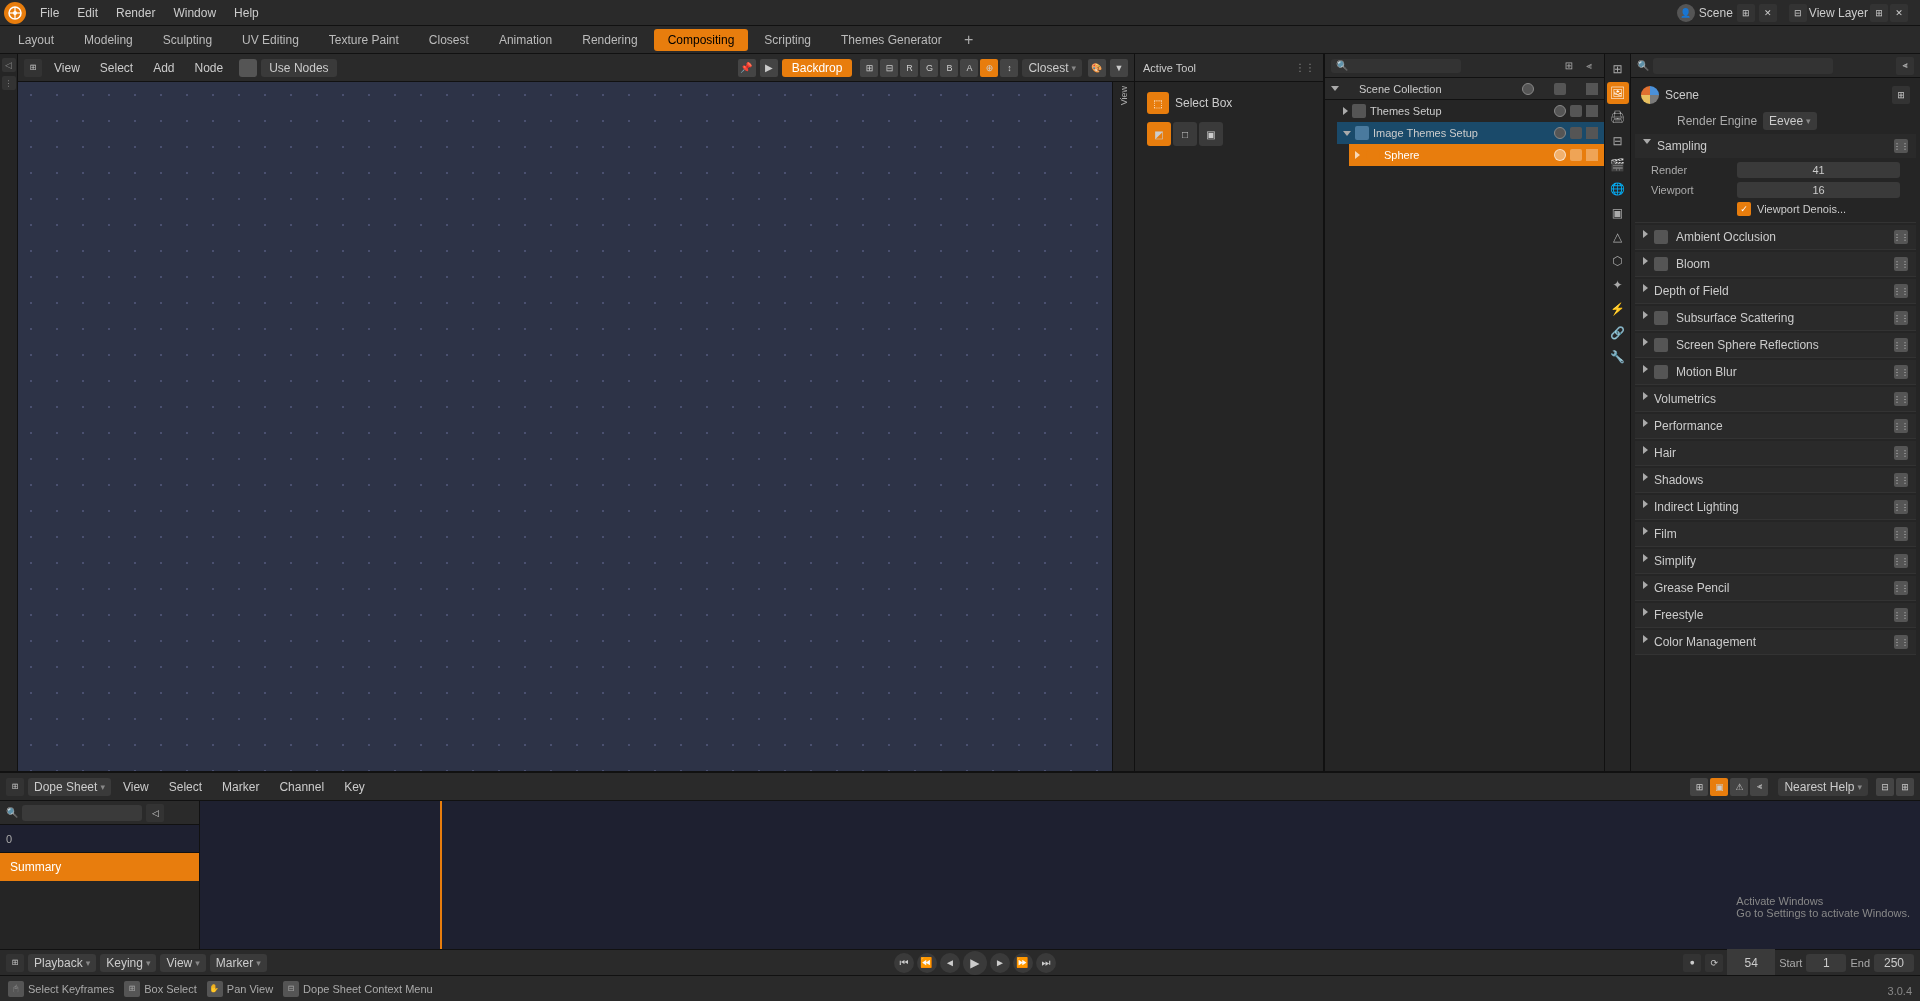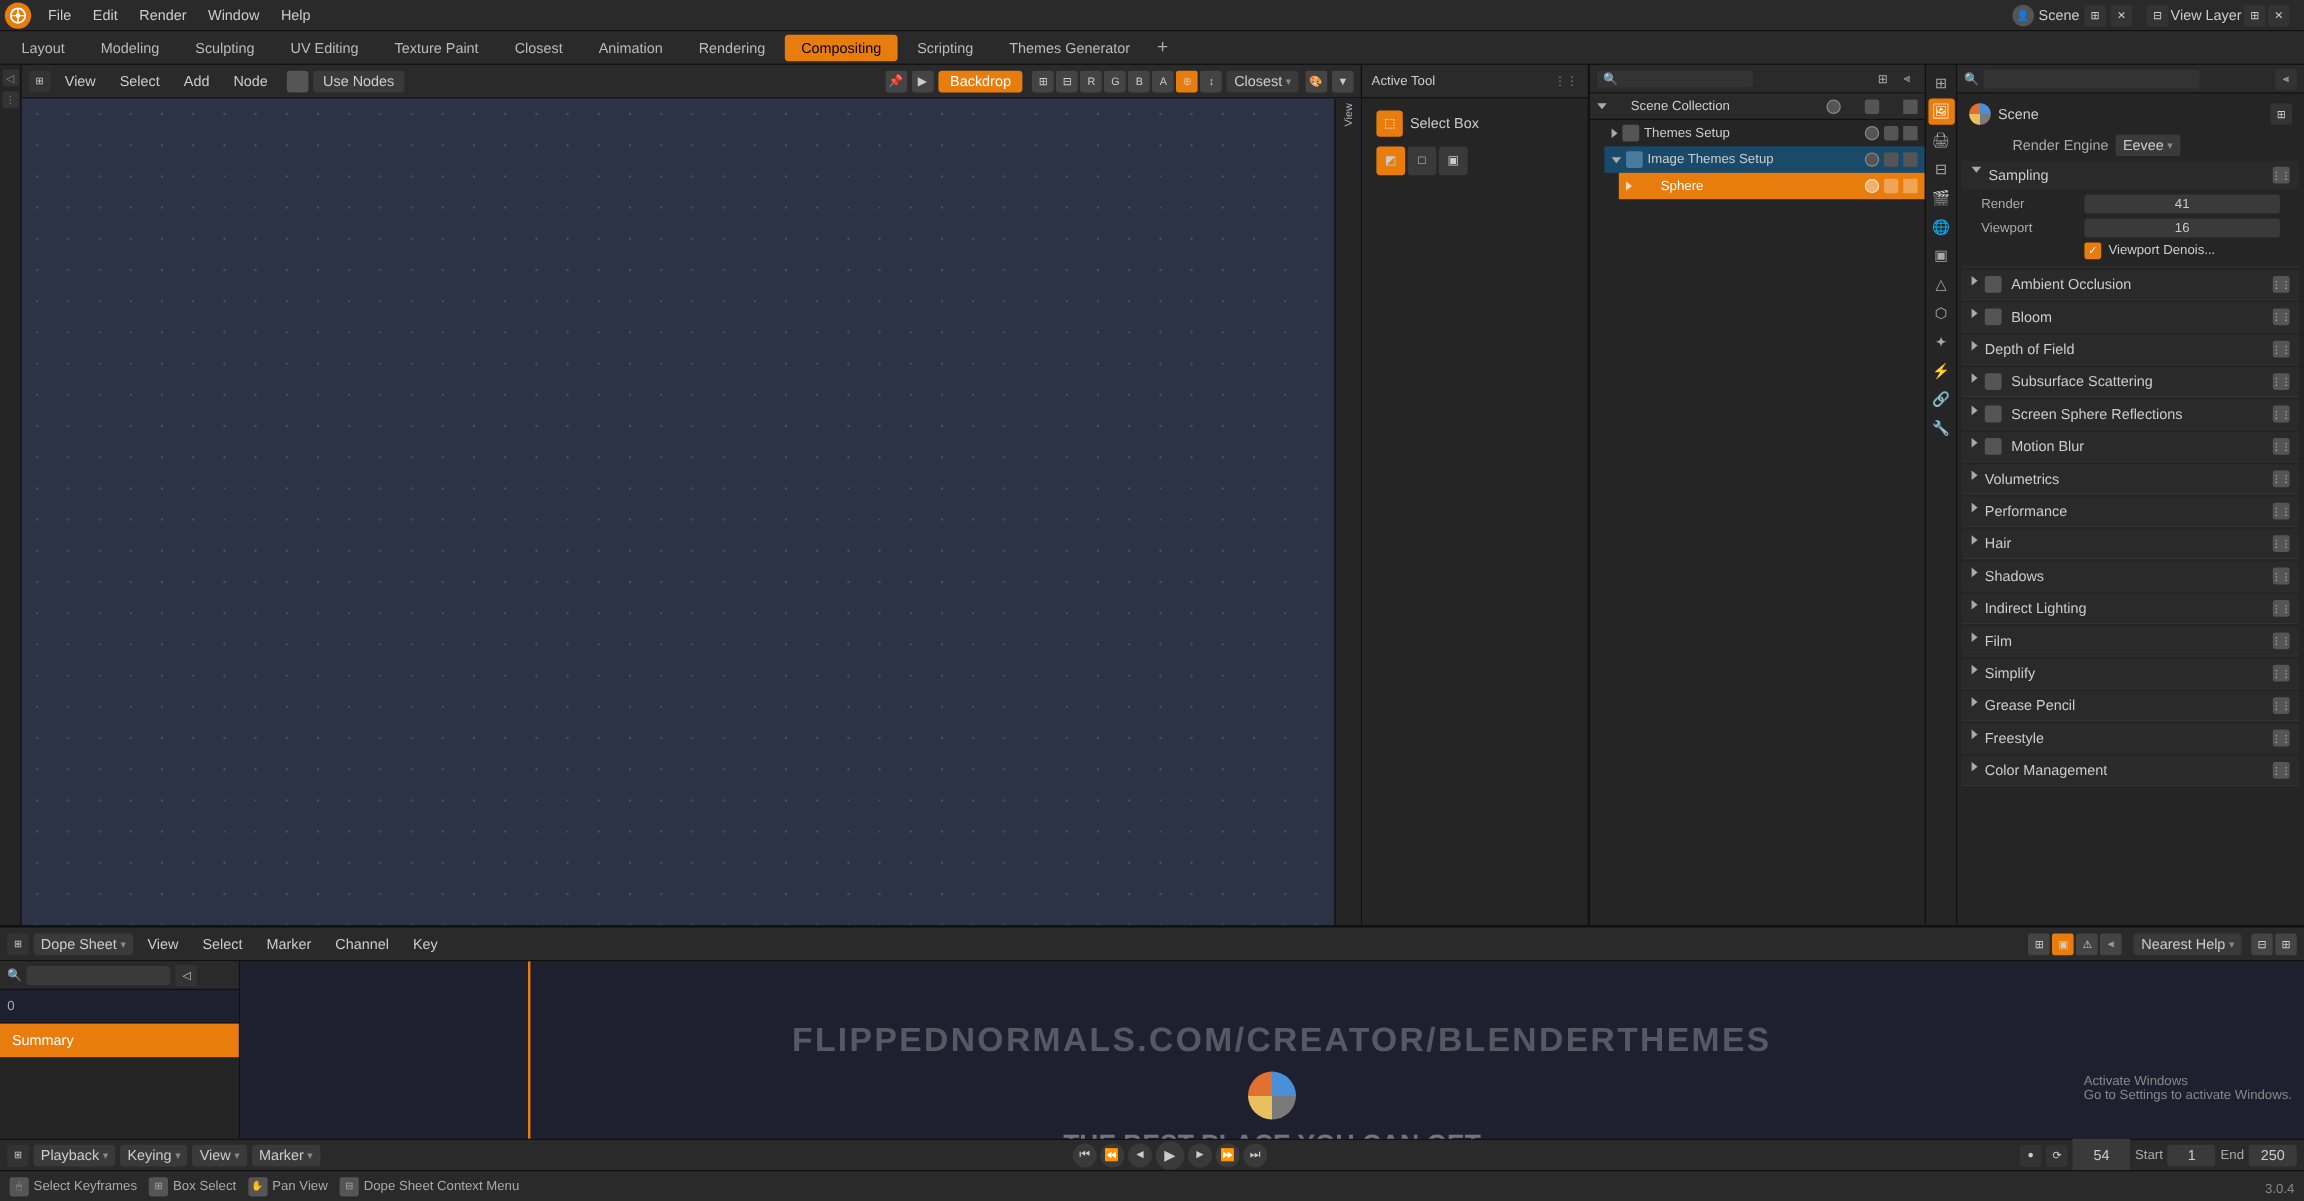--- a/index.html
+++ b/index.html
@@ -974,26 +974,20 @@
         <span style="font-size:11px;color:#aaa;">0</span>
       </div>
       <div class="dope-summary-row">
         <span>Summary</span>
       </div>
 
     </div>
     <div class="dope-timeline">
       <div class="timeline-needle"></div>
 
-      <div class="promo-overlay">
-        <div class="promo-watermark">FLIPPEDNORMALS.COM/CREATOR/BLENDERTHEMES</div>
-        <div class="promo-logo"></div>
-        <div class="promo-title">THE BEST PLACE YOU CAN GET</div>
-
-      </div>
     </div>
 
     <div class="activate-windows">
       <div>Activate Windows</div>
       <div>Go to Settings to activate Windows.</div>
     </div>
   </div>
 
   <div class="bottom-nav">
     <div style="width:18px;height:18px;background:#333;border-radius:2px;display:flex;align-items:center;justify-content:center;font-size:8px;cursor:pointer;">⊞</div>

